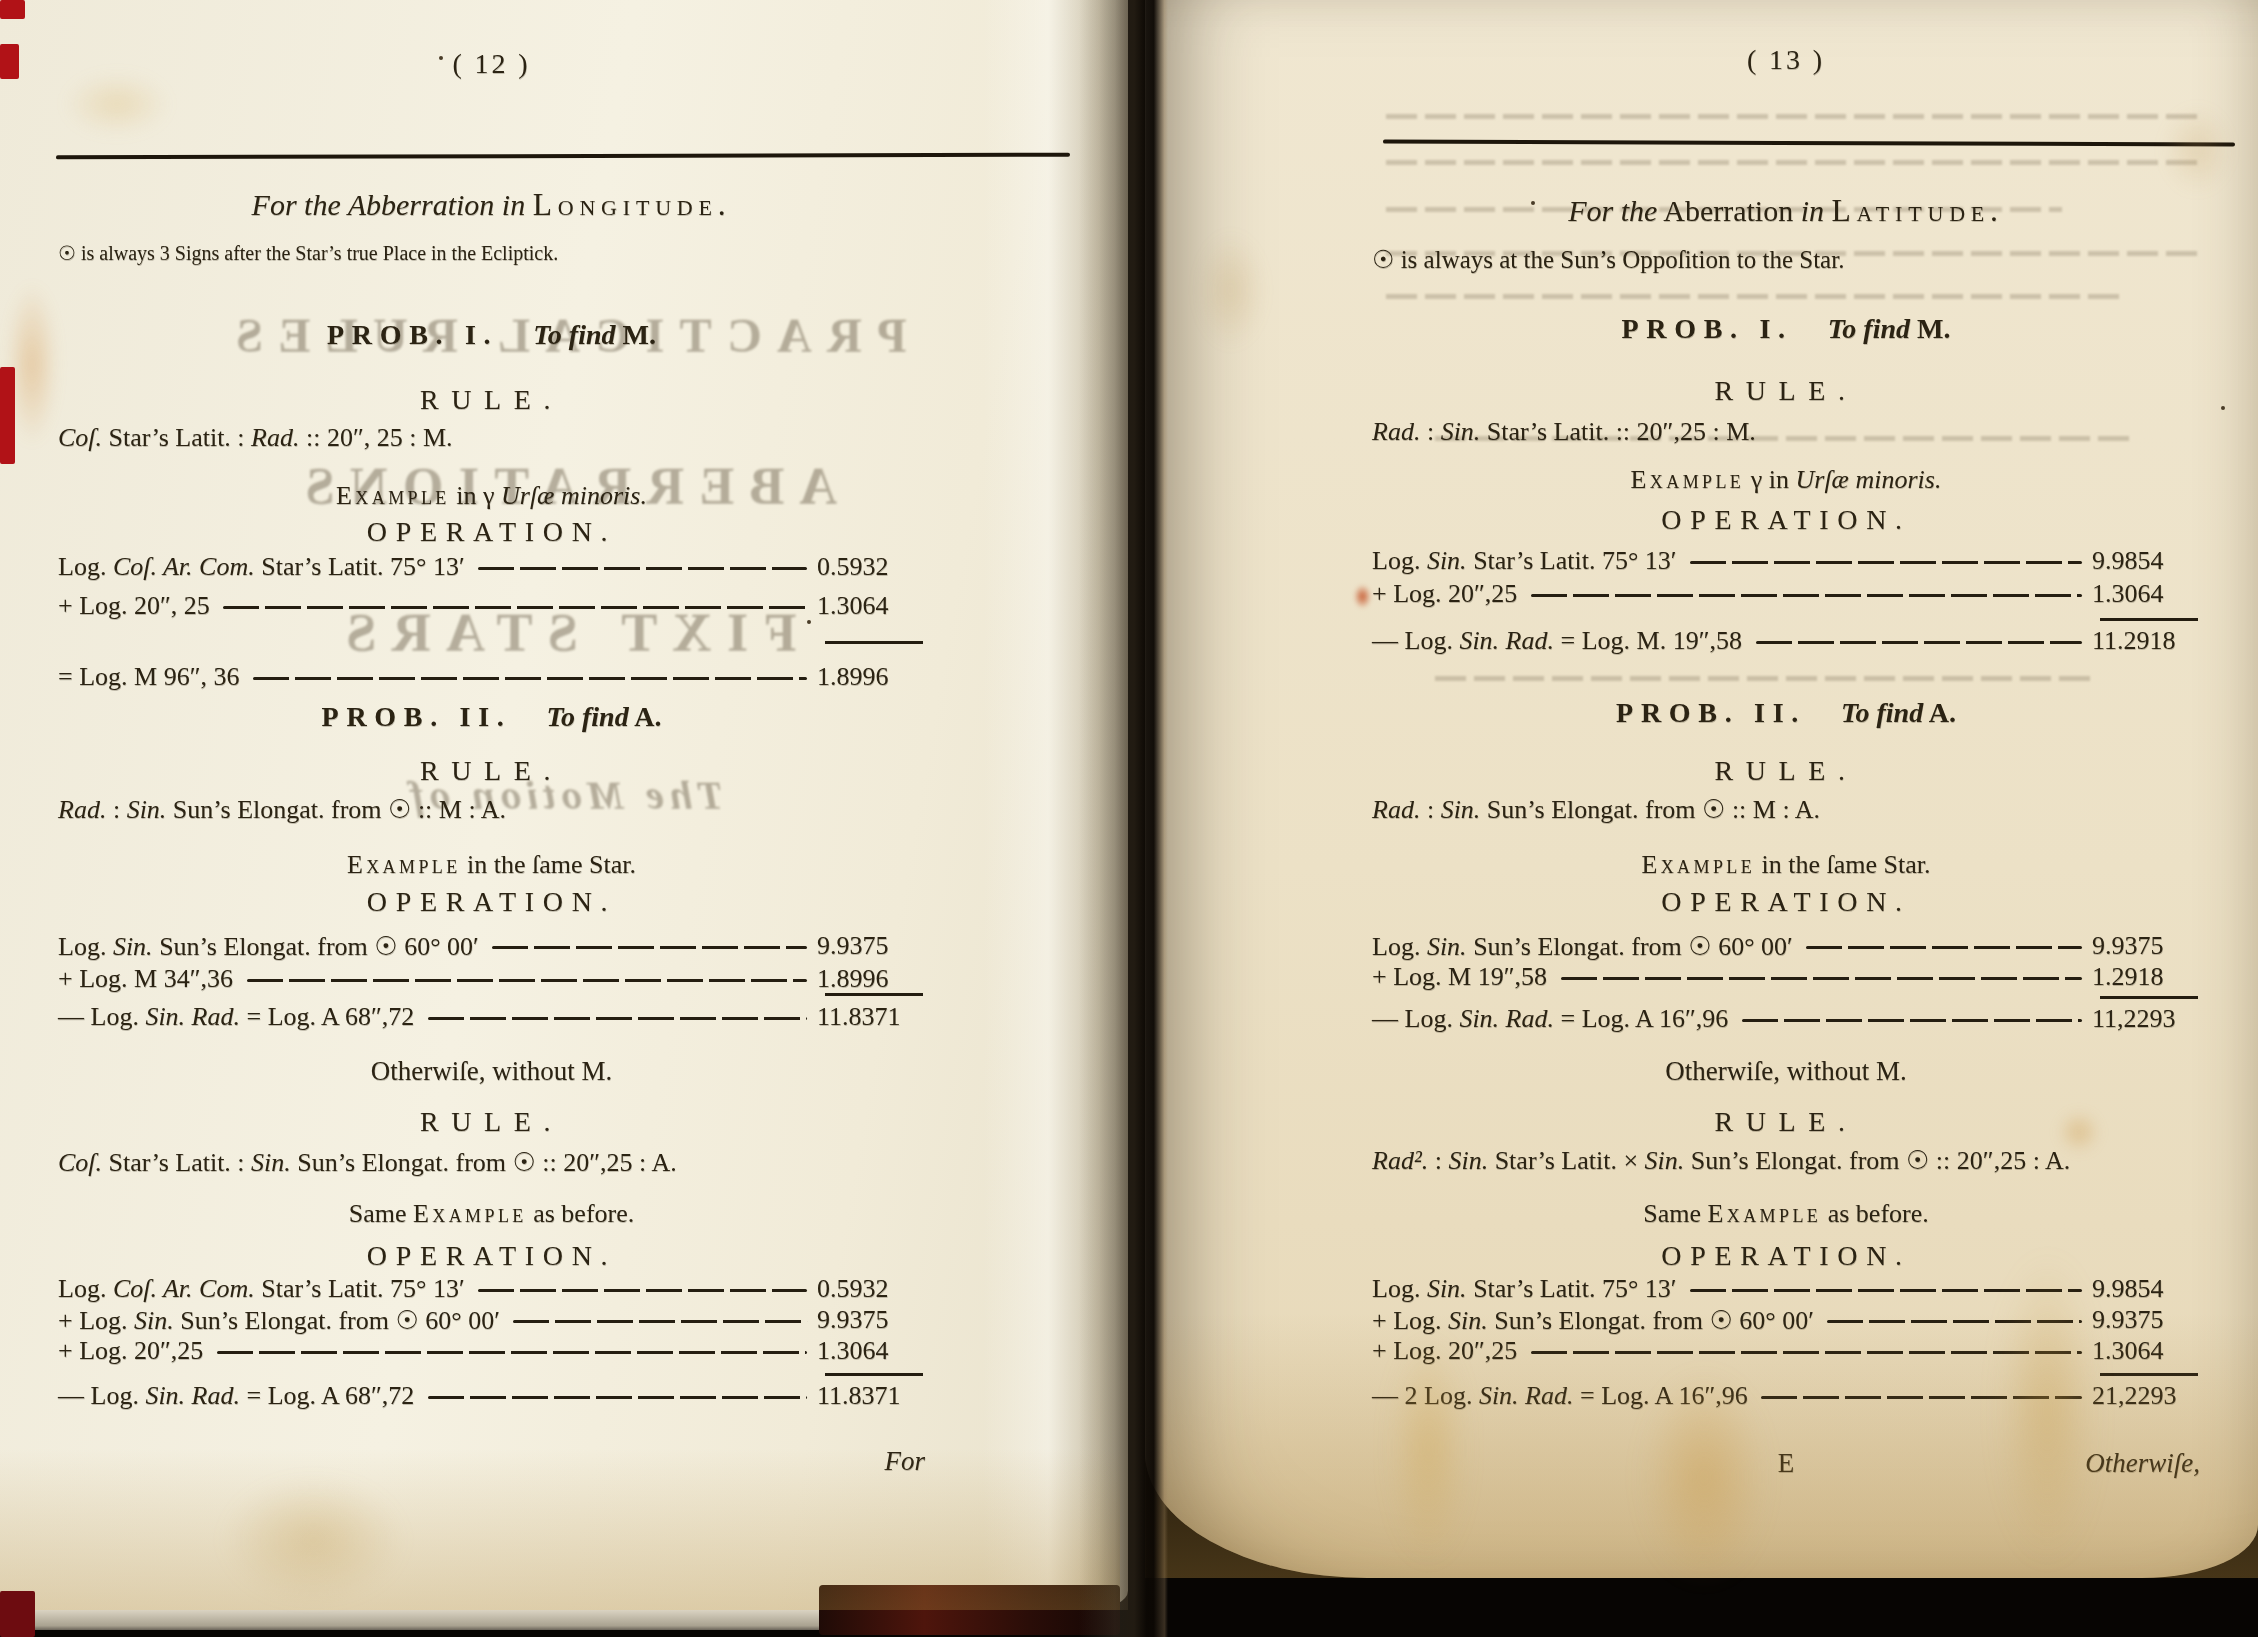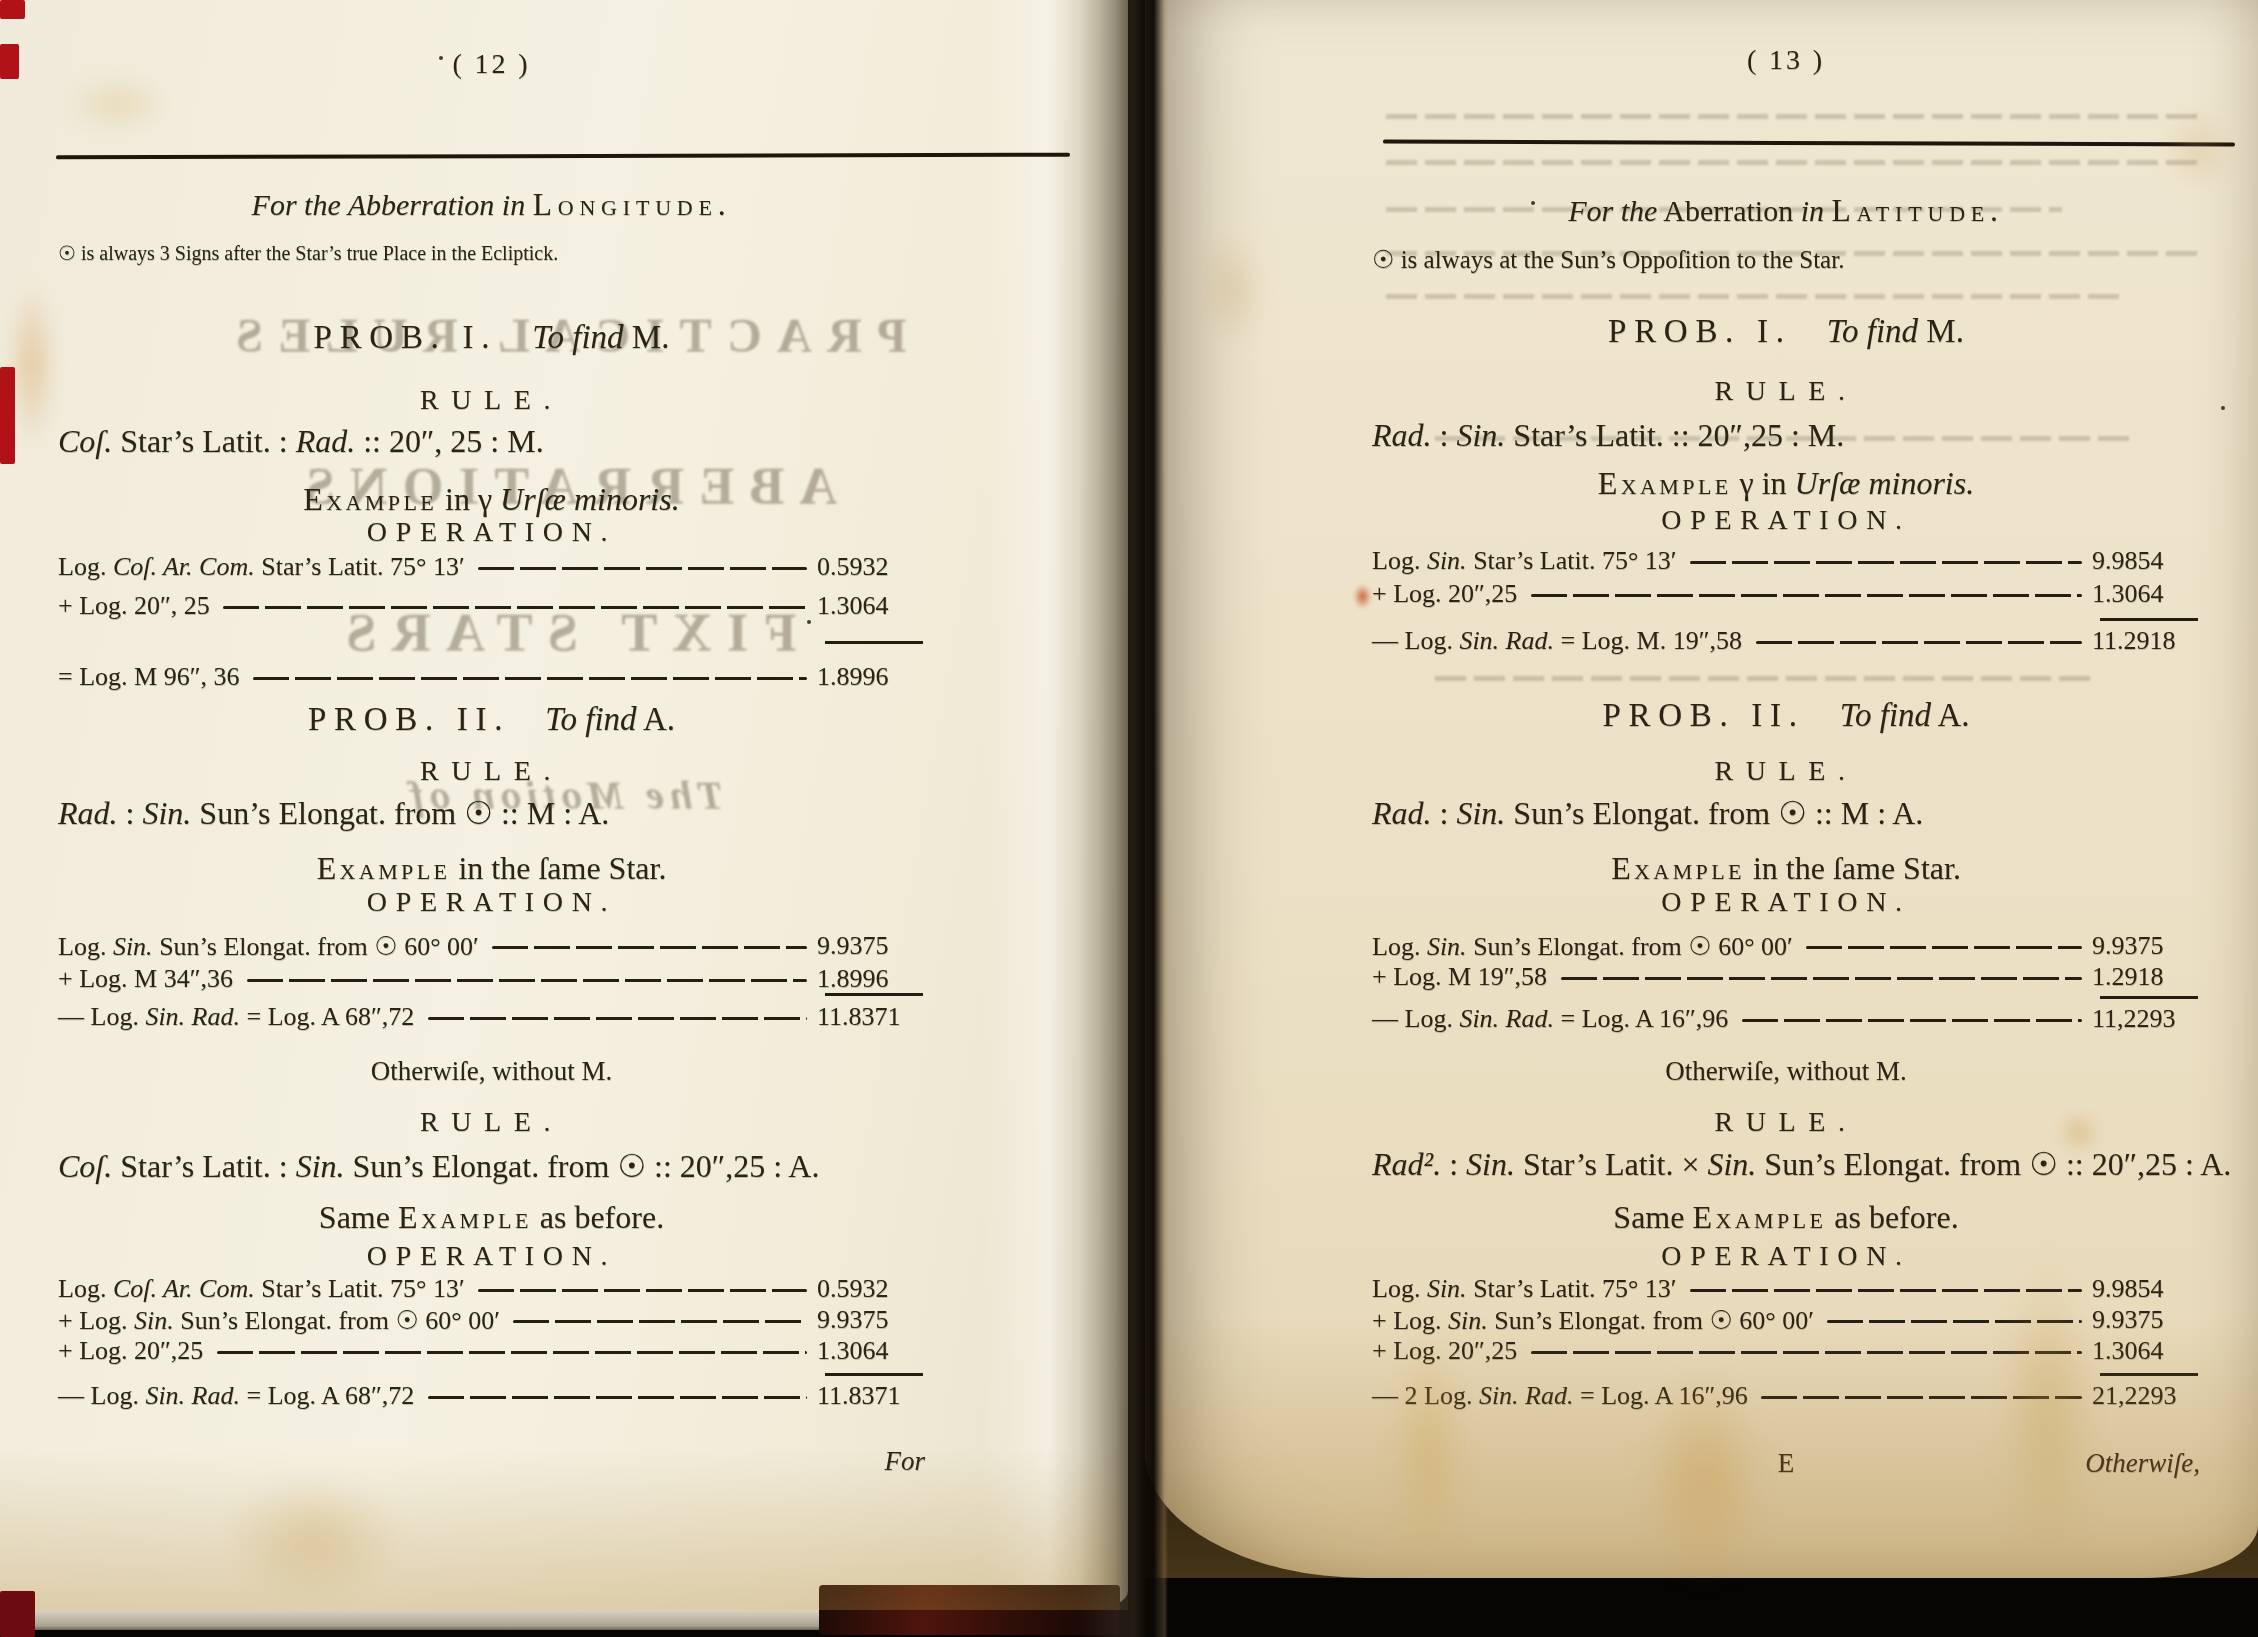--- a/index.html
+++ b/index.html
@@ -21,25 +21,25 @@
     border-bottom-left-radius:222px 126px;border-bottom-right-radius:116px 53px;
     background:linear-gradient(180deg,#f0e7d1 0%,#ece1c6 55%,#e6d7b6 100%);
     box-shadow:inset 77px 0 87px -48px rgba(50,35,15,.5), inset -39px 0 58px -34px rgba(90,70,35,.3);
   }
   .content{position:absolute;top:0;z-index:10;}
   #c12{left:58px;width:867px;height:1610px;}
   #c13{left:227px;width:828px;height:1578px;}
   .headrule{position:absolute;height:3.9px;background:#1d160b;border-radius:1.9px;z-index:9;}
   #hr12{left:56px;top:154px;width:1014px;transform:rotate(-0.15deg);}
   #hr13{left:238px;top:141px;width:852px;transform:rotate(0.2deg);}
-  .tline{position:absolute;left:0;right:0;font-size:32px;white-space:nowrap;}
+  .tline{position:absolute;left:0;right:0;font-size:26px;white-space:nowrap;}
   .chead{text-align:center;}
   .pagenum{font-size:28px;letter-spacing:2.9px;}
   .title{font-size:30px;}
-  .probh{font-size:33px;}
+  .probh{font-size:28px;font-weight:bold;}
   .probw{letter-spacing:7.7px;}
   .rhead{letter-spacing:12.6px;font-size:28px;text-align:center;}
   .ophead{letter-spacing:8.7px;font-size:28px;text-align:center;}
   .caps{font-variant:small-caps;letter-spacing:5.8px;font-size:1.05em;}
   .sc{font-variant:small-caps;letter-spacing:3.4px;}
   .it{font-style:italic;}
   .gap{display:inline-block;width:35px;}
   .op{position:absolute;left:0;right:0;display:flex;align-items:flex-start;font-size:26px;}
   .lbl{white-space:nowrap;}
   .fill{flex:1;height:3.9px;margin:14.5px 9.7px 0 13.5px;border-radius:1.9px;

